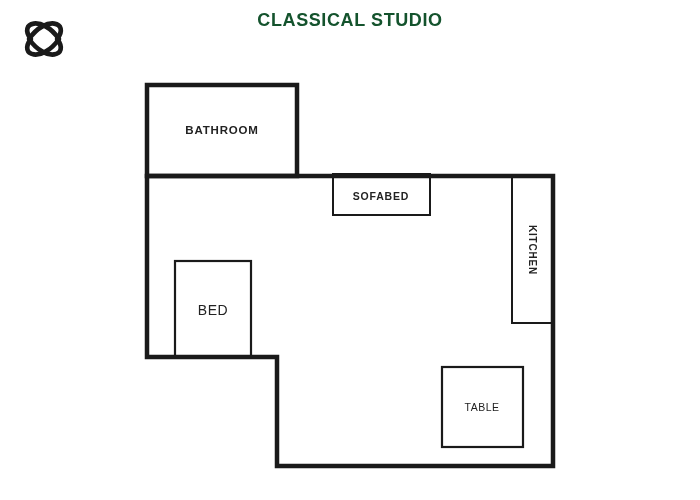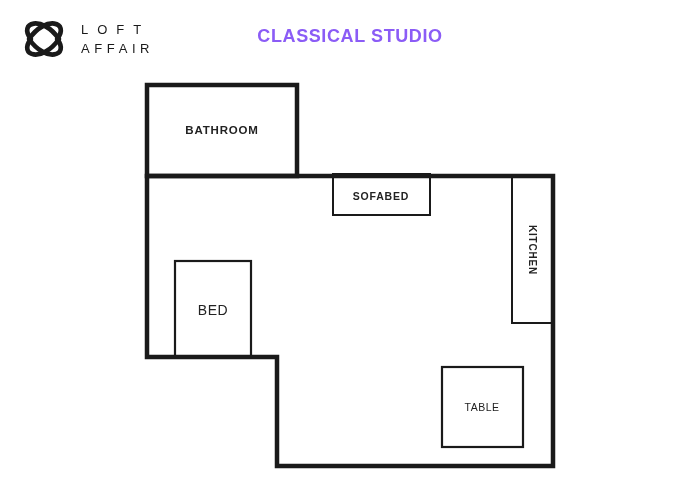--- a/index.html
+++ b/index.html
@@ -46,27 +46,27 @@
     font-size: 13px;
     font-weight: 500;
     letter-spacing: 4.6px;
     color: #1a1a1a;
     line-height: 19px;
     white-space: nowrap;
   }
   .page-title {
     position: absolute;
     left: 0;
-    top: 26px;
+    top: 10px;
     width: 100%;
     text-align: center;
     font-size: 18px;
     font-weight: 700;
     letter-spacing: 0.6px;
-    color: #8b5cf6;
+    color: #14532d;
   }
   
   .floorplan-svg {
     position: absolute;
     left: 0;
     top: 0;
     width: 700px;
     height: 500px;
   }
   .room-label {
@@ -84,24 +84,20 @@
 
 <div class="page">
 
   <div class="brand">
     <svg class="brand-icon" viewBox="0 0 62 52">
       <g fill="none" stroke="#1a1a1a" stroke-width="5" stroke-linejoin="round" stroke-linecap="round">
         <path d="M 0 22 C -26 4 -18 -22 0 -8 C 18 -22 26 4 0 22 Z" transform="translate(25,26) rotate(-90)"></path>
         <path d="M 0 22 C -26 4 -18 -22 0 -8 C 18 -22 26 4 0 22 Z" transform="translate(37,26) rotate(90)"></path>
       </g>
     </svg>
-    <div class="brand-text">
-      <span class="brand-line1">LOFT</span>
-      <span class="brand-line2">AFFAIR</span>
-    </div>
   </div>
 
   <div class="page-title">CLASSICAL STUDIO</div>
 
   <svg class="floorplan-svg" viewBox="0 0 700 500">
 
     <rect x="333" y="174" width="97" height="41" fill="#ffffff" stroke-width="2" stroke="#1a1a1a"></rect>
     <rect x="512" y="176" width="41" height="147" fill="#ffffff" stroke-width="2" stroke="#1a1a1a"></rect>
     <rect x="175" y="261" width="76" height="96" fill="#ffffff" stroke-width="2.2" stroke="#1a1a1a"></rect>
     <rect x="442" y="367" width="81" height="80" fill="#ffffff" stroke-width="2.2" stroke="#1a1a1a"></rect>

